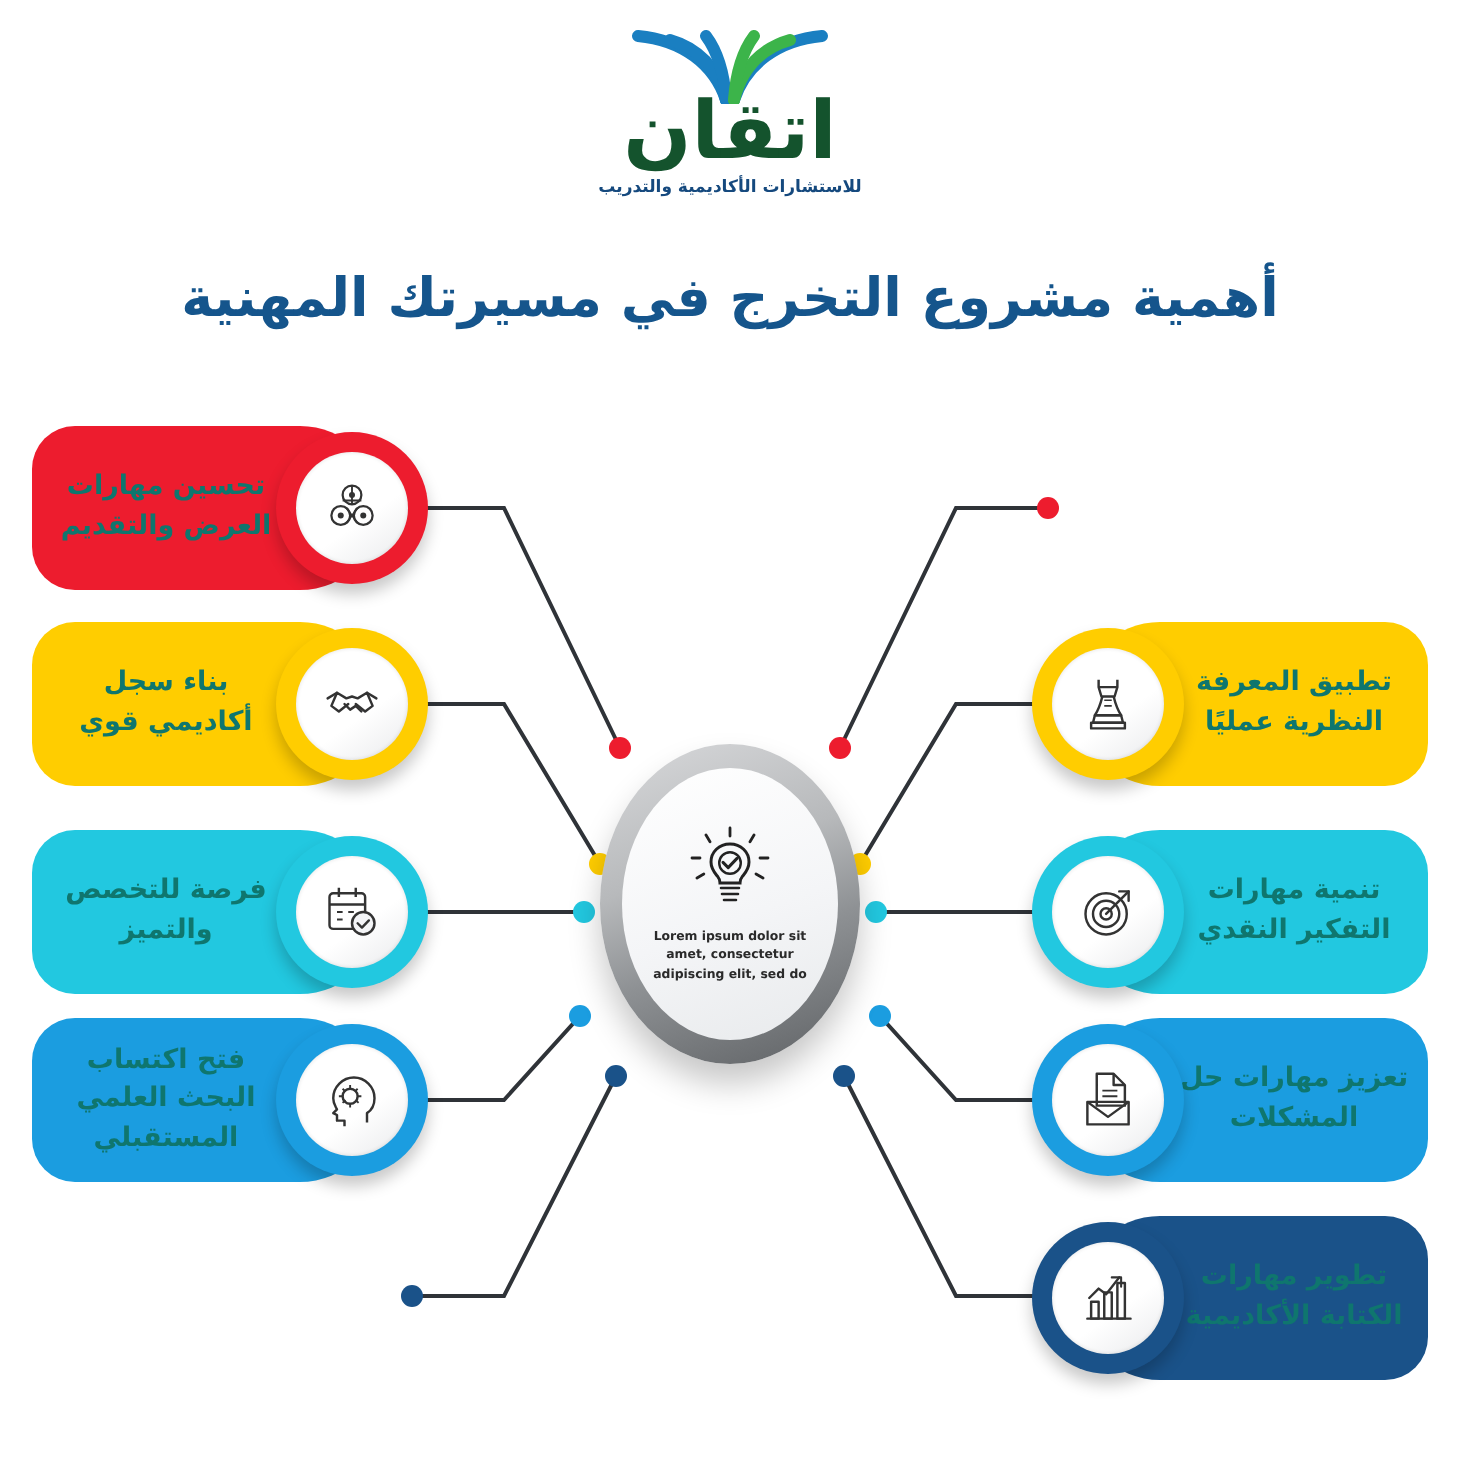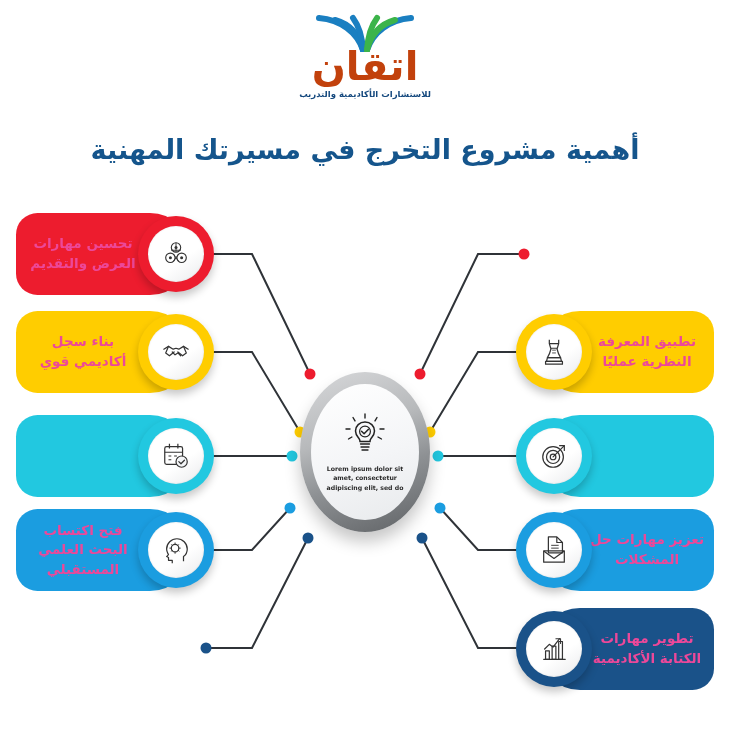--- a/index.html
+++ b/index.html
@@ -11,21 +11,21 @@
     position:relative;
   }
   #stage{position:relative;width:730px;height:730px;}
 
   
   .logo{position:absolute;left:0;top:6px;width:730px;text-align:center;}
   .logo-mark{display:block;margin:0 auto;}
   .logo-word{
     font-family:"DejaVu Sans","Liberation Sans",sans-serif;
     direction:rtl;
-    font-size:40px;font-weight:700;color:#c2410c;
+    font-size:40px;font-weight:700;color:#14532d;
     letter-spacing:1px;line-height:1;margin-top:-6px;
   }
   .logo-tag{
     direction:rtl;font-size:8.5px;font-weight:700;color:#15497e;
     letter-spacing:.3px;margin-top:3px;
   }
 
   
   .title{
     position:absolute;left:0;top:133px;width:730px;
@@ -45,21 +45,21 @@
     position:absolute;top:0;width:175px;height:82px;
     border-radius:22px;
   }
   .pill.left .bar{left:0;border-top-right-radius:42px;border-bottom-right-radius:42px;}
   .pill.right .bar{right:0;border-top-left-radius:42px;border-bottom-left-radius:42px;}
 
   .pill .label{
     position:absolute;top:0;height:82px;
     display:flex;align-items:center;
     direction:rtl;text-align:center;
-    color:#ec4899;font-size:13.5px;font-weight:700;line-height:1.45;
+    color:#0f766e;font-size:13.5px;font-weight:700;line-height:1.45;
     width:118px;
   }
   .pill.left .label{left:8px;justify-content:center;}
   .pill.right .label{right:8px;justify-content:center;}
 
   
   .knob{
     position:absolute;top:3px;width:76px;height:76px;border-radius:50%;
     display:flex;align-items:center;justify-content:center;
     box-shadow:0 5px 8px rgba(0,0,0,.22);
@@ -187,20 +187,21 @@
           <path d="M8 10l-3 7 4 3 5-4"></path>
           <path d="M24 10l3 7-4 3-5-4"></path>
           <path d="M12 16l3 3 3-2 3 3"></path>
         </svg>
       </div>
     </div>
   </div>
 
   <div class="pill left" style="left:16px;top:415px">
     <div class="bar" style="background:#22C8E0"></div>
+    <div class="label">فرصة للتخصص والتميز</div>
     <div class="knob" style="background:#22C8E0">
       <div class="inner">
         <svg width="30" height="30" viewBox="0 0 32 32" fill="none" stroke="#333" stroke-width="1.3">
           <rect x="4" y="6" width="19" height="19" rx="2"></rect>
           <path d="M4 12h19M9 3v5M18 3v5"></path>
           <path d="M8 16h3M8 20h3M14 16h3" stroke-width="1.1"></path>
           <circle cx="22" cy="22" r="6" fill="#f4f5f7"></circle>
           <path d="M19 22l2.3 2.3L25 20.5" stroke-linecap="round" stroke-linejoin="round"></path>
         </svg>
       </div>
@@ -234,20 +235,21 @@
           <path d="M9 22h14l1 4H8z"></path>
           <path d="M7 26h18v3H7z"></path>
           <path d="M14 14h4M14 17h4" stroke-width=".9"></path>
         </svg>
       </div>
     </div>
   </div>
 
   <div class="pill right" style="left:524px;top:415px">
     <div class="bar" style="background:#22C8E0"></div>
+    <div class="label">تنمية مهارات التفكير النقدي</div>
     <div class="knob" style="background:#22C8E0">
       <div class="inner">
         <svg width="30" height="30" viewBox="0 0 32 32" fill="none" stroke="#333" stroke-width="1.3">
           <circle cx="15" cy="17" r="11"></circle>
           <circle cx="15" cy="17" r="7"></circle>
           <circle cx="15" cy="17" r="3"></circle>
           <path d="M15 17L27 5" stroke-linecap="round"></path>
           <path d="M22 5h5v5" stroke-linecap="round" stroke-linejoin="round"></path>
         </svg>
       </div>

